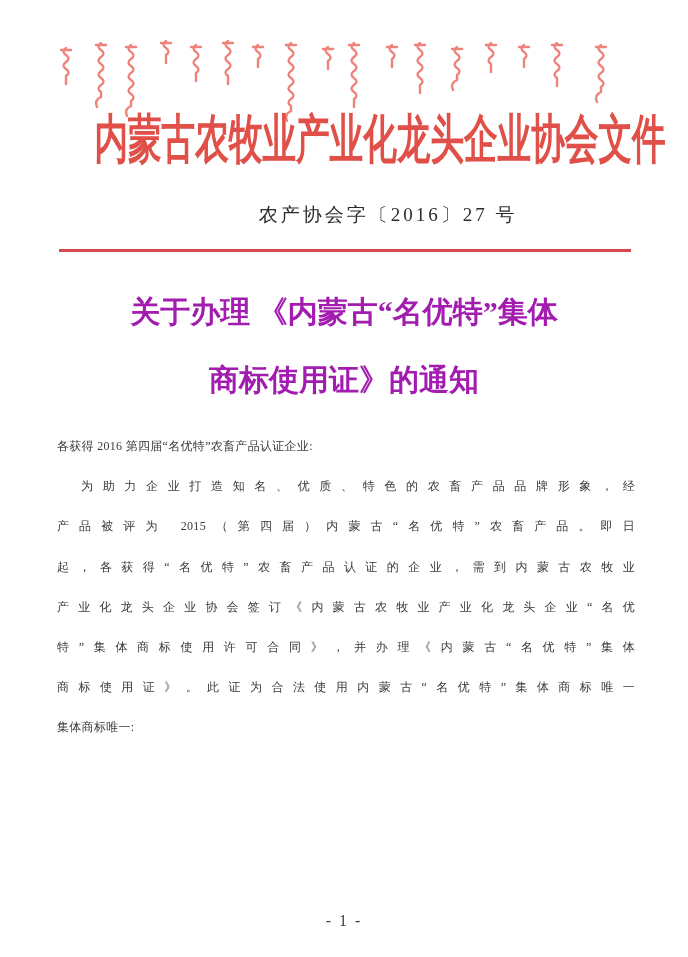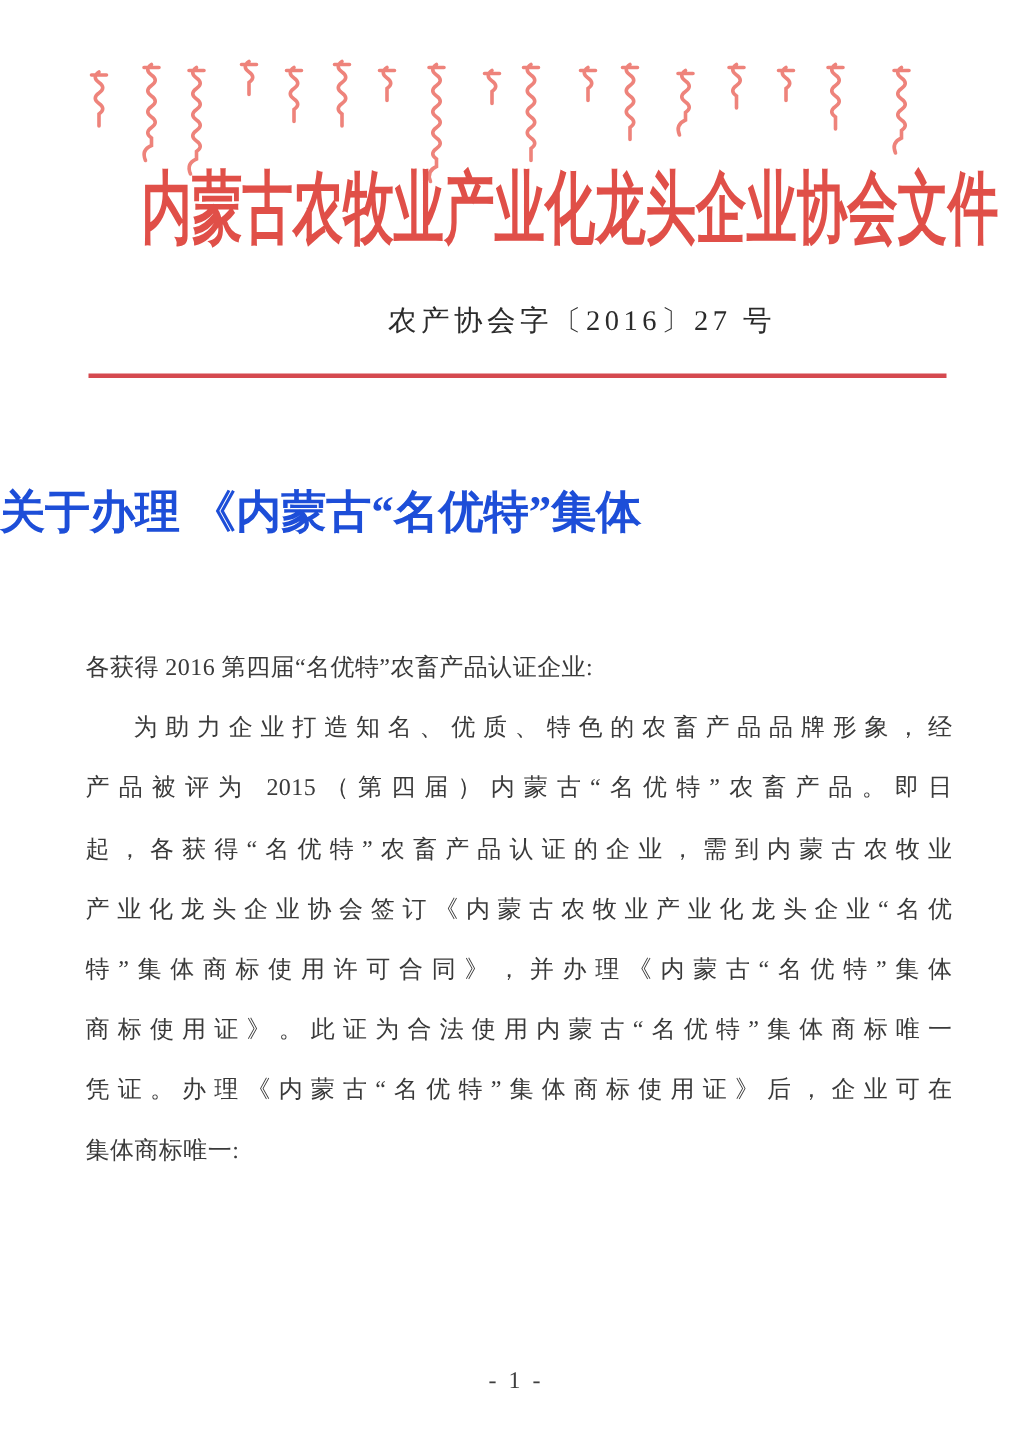--- a/index.html
+++ b/index.html
@@ -40,33 +40,32 @@
     margin-left:44px;
   }
   
   .red-rule{
     position:absolute;top:249px;left:59px;width:572px;height:3px;
     background:#d5494f;
   }
   
   .doc-title{
     position:absolute;top:292px;left:0;width:688px;
-    text-align:left;
+    text-align:center;
     font-weight:700;
-    color:#1d4ed8;
+    color:#a21caf;
     font-size:30px;
-    margin-top:30px;
   }
   .doc-title .t1{line-height:40px;margin-bottom:28px;white-space:nowrap;}
   .doc-title .t2{line-height:40px;white-space:nowrap;}
   
   .body-block{
     position:absolute;top:426px;left:57px;width:578px;
     color:#3a3a3a;
-    font-size:16px;
+    font-size:12px;
   }
   .body-line{
     height:40.2px;line-height:40.2px;
     overflow:hidden;
     letter-spacing:0.3px;
   }
   .body-line.justify{
     text-align:justify;
     text-align-last:justify;
     -moz-text-align-last:justify;
@@ -110,29 +109,29 @@
   <div class="org-title-wrap">
     <span class="org-title">内蒙古农牧业产业化龙头企业协会文件</span>
   </div>
 
   <div class="doc-number">农产协会字〔2016〕27 号</div>
 
   <div class="red-rule"></div>
 
   <div class="doc-title">
     <div class="t1">关于办理 《内蒙古“名优特”集体</div>
+    <div class="t2">商标使用证》的通知</div>
   </div>
 
   <div class="body-block" id="body-block">
       <div class="body-line">各获得 2016 第四届“名优特”农畜产品认证企业:</div>
       <div class="body-line indent justify">为助力企业打造知名、优质、特色的农畜产品品牌形象，经</div>
       <div class="body-line justify">产品被评为 2015（第四届）内蒙古“名优特”农畜产品。即日</div>
       <div class="body-line justify">起，各获得“名优特”农畜产品认证的企业，需到内蒙古农牧业</div>
       <div class="body-line justify">产业化龙头企业协会签订《内蒙古农牧业产业化龙头企业“名优</div>
       <div class="body-line justify">特”集体商标使用许可合同》，并办理《内蒙古“名优特”集体</div>
       <div class="body-line justify">商标使用证》。此证为合法使用内蒙古“名优特”集体商标唯一</div>
-      <div class="body-line justify">凭证。办理《内蒙古“名优特”集体商标使用证》后，企业可在</div>
       <div class="body-line">集体商标唯一:</div>
     </div>
 
   <div class="footer-page">- 1 -</div>
 
 </div>
 
 </body></html>

